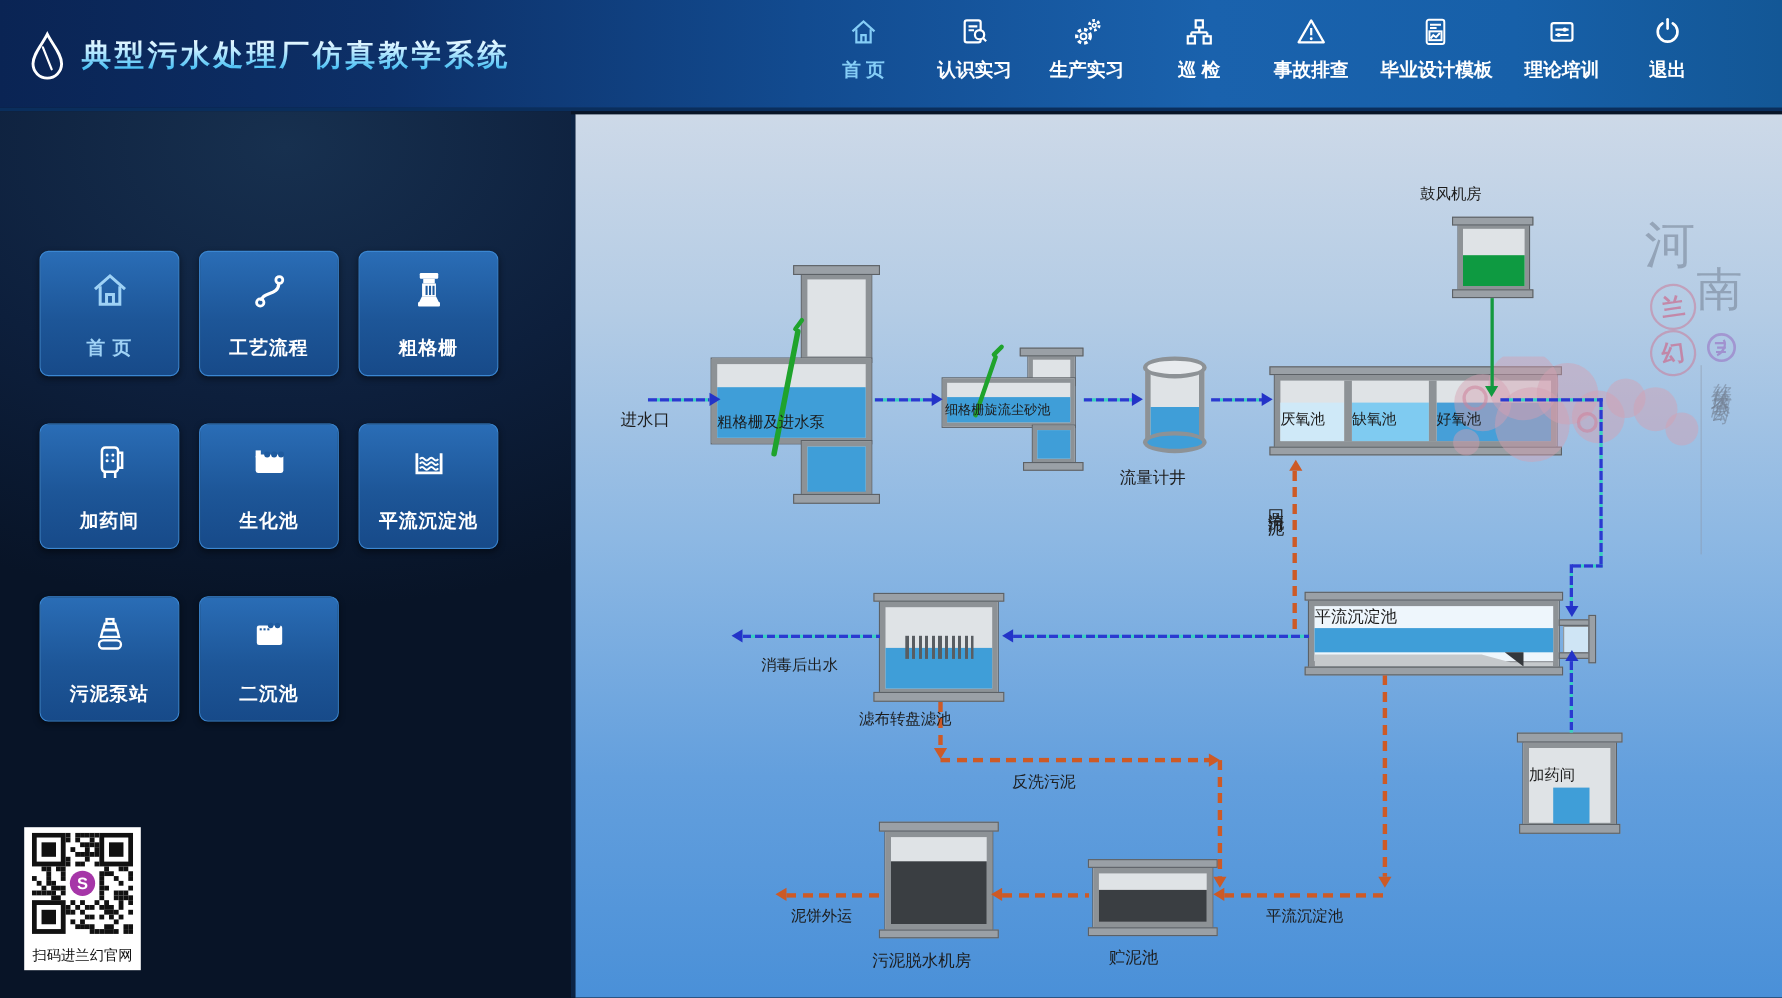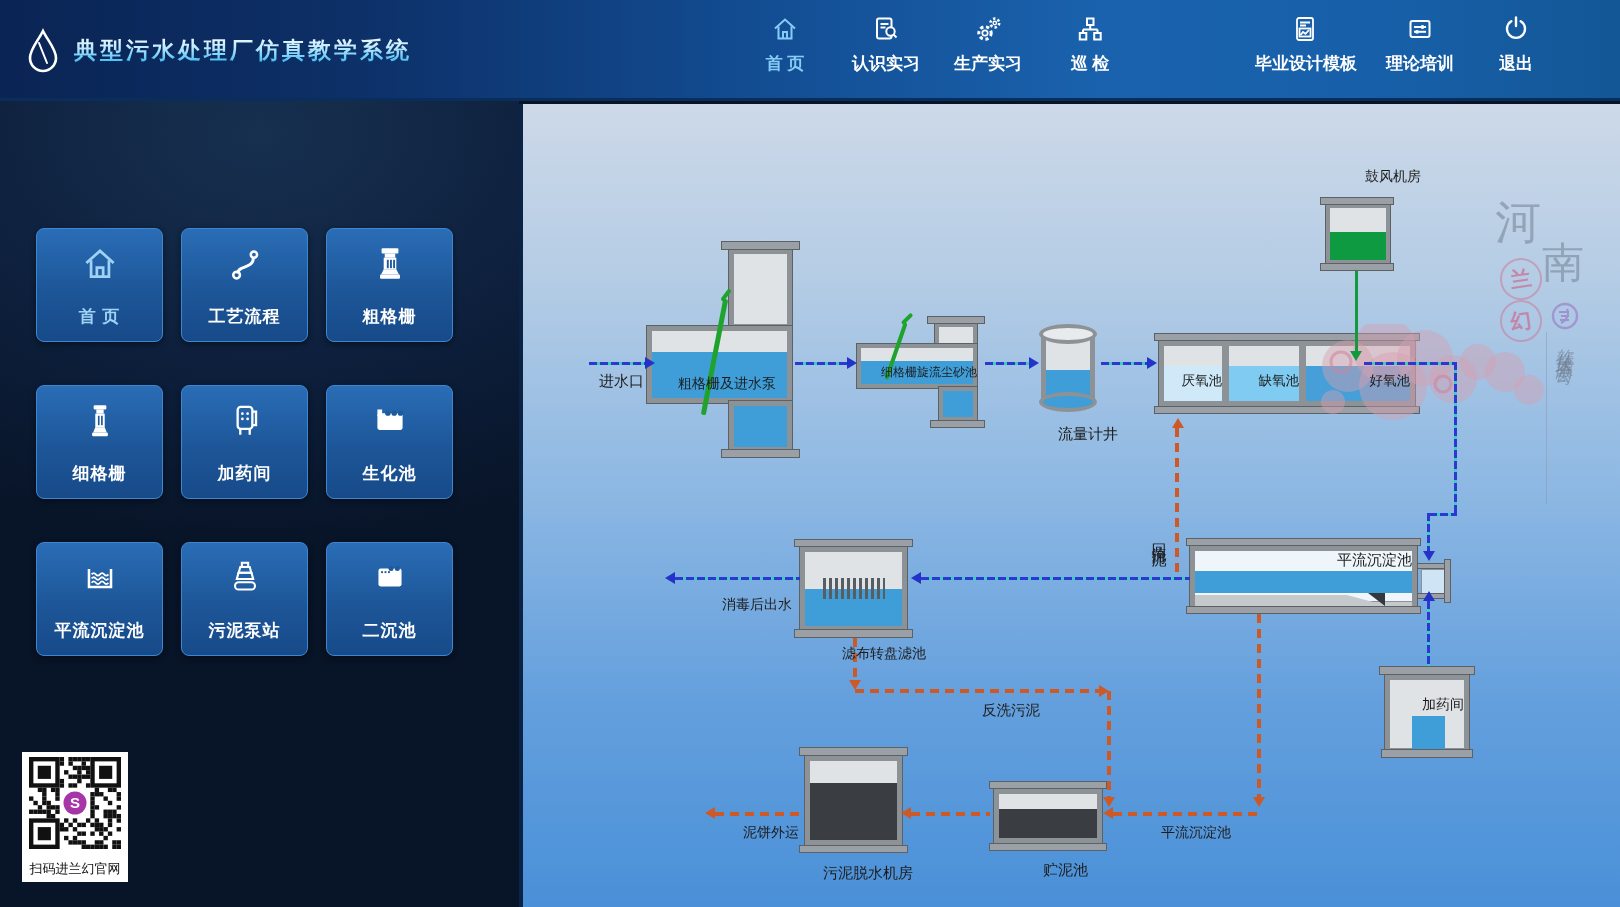--- a/index.html
+++ b/index.html
@@ -4,21 +4,21 @@
 <style>
   html,body{margin:0;padding:0;background:#081527;}
   .app{position:relative;width:1620px;height:907px;overflow:hidden;
        font-family:"Liberation Sans",sans-serif;-webkit-font-smoothing:antialiased;}
 
   
   .header{position:absolute;left:0;top:0;width:1620px;height:101px;z-index:20;
     background:linear-gradient(90deg,#0a2454 0%,#0d3068 22%,#124b90 45%,#1a62ad 68%,#1760a9 85%,#135796 100%);
     border-bottom:3px solid #0a2e5c;box-sizing:border-box;}
   .brand{position:absolute;left:26px;top:0;height:100px;display:flex;align-items:center;gap:14px;}
-  .brand-title{font-size:23px;font-weight:bold;letter-spacing:3px;
+  .brand-title{font-size:27px;font-weight:bold;letter-spacing:3px;
     background:linear-gradient(180deg,#ffffff 0%,#bdeaff 40%,#2db6f2 95%);
     -webkit-background-clip:text;background-clip:text;color:transparent;}
   .nav-item{position:absolute;top:14px;width:100px;text-align:center;color:#fff;cursor:pointer;}
   .nav-item.active{color:#85cdf6;}
   .nav-item svg{display:block;margin:0 auto;}
   .nav-label{display:block;margin-top:8px;font-size:17px;font-weight:bold;white-space:nowrap;}
   .ni0{left:735px}.ni1{left:836px}.ni2{left:938px}.ni3{left:1040px}
   .ni4{left:1142px}.ni5{left:1255px}.ni6{left:1370px}.ni7{left:1466px}
 
   
@@ -42,21 +42,21 @@
   .canvas{position:absolute;left:519px;top:104px;width:1101px;height:803px;z-index:5;
     border-left:4px solid #0b2344;box-sizing:border-box;
     background:linear-gradient(180deg,#cdd9e8 0%,#b4cce5 22%,#8db8e3 48%,#639fdd 75%,#4a90d8 100%);}
 
   .frame{position:absolute;background:#dfe3e6;border:5px solid #8d9296;
     box-sizing:border-box;box-shadow:0 0 0 1px #5c6166;z-index:3;}
   .frame4{position:absolute;background:#dfe3e6;border:4px solid #8d9296;
     box-sizing:border-box;box-shadow:0 0 0 1px #5c6166;z-index:3;}
   .cap{position:absolute;background:#9aa0a6;border:1px solid #5c6166;box-sizing:border-box;z-index:4;}
   .w{position:absolute;background:#3f9ed8;z-index:3;}
-  .dl{position:absolute;color:#1c1c1c;font-size:14px;text-align:right;z-index:7;white-space:nowrap;}
+  .dl{position:absolute;color:#1c1c1c;font-size:14px;text-align:left;z-index:7;white-space:nowrap;}
 
   .dh{position:absolute;height:3px;z-index:6;
       background:repeating-linear-gradient(90deg,#2a3ad0 0 8px,#3ad0c0 8px 11px);}
   .dv{position:absolute;width:3px;z-index:6;
       background:repeating-linear-gradient(180deg,#2a3ad0 0 8px,#3ad0c0 8px 11px);}
   .oh{position:absolute;height:4px;z-index:6;
       background:repeating-linear-gradient(90deg,#cd5a26 0 9px,rgba(0,0,0,0) 9px 15px);}
   .ov{position:absolute;width:4px;z-index:6;
       background:repeating-linear-gradient(180deg,#cd5a26 0 9px,rgba(0,0,0,0) 9px 15px);}
   .gv{position:absolute;width:3px;background:#14993f;z-index:6;}
@@ -123,20 +123,28 @@
     </div>
     <div class="nav-item ni3">
       <svg width="30" height="30" viewBox="0 0 30 30" stroke="currentColor" fill="none" stroke-width="2">
         <rect x="12" y="4.5" width="6.5" height="6.5"></rect>
           <path d="M15.2 11 V15.5 M8 15.5 H22.5 M8 15.5 V19 M22.5 15.5 V19"></path>
         <rect x="4.8" y="19" width="6.5" height="6.5"></rect>
           <rect x="19.2" y="19" width="6.5" height="6.5"></rect>
       </svg>
       <span class="nav-label">巡 检</span>
     </div>
+    <div class="nav-item ni4">
+      <svg width="30" height="30" viewBox="0 0 30 30" stroke="currentColor" fill="none" stroke-width="2" stroke-linejoin="round">
+        <path d="M15 4.5 L26.5 24.5 H3.5 Z"></path>
+          <path d="M15 11.5 V18"></path>
+          <circle cx="15" cy="21.2" r="1.3" fill="currentColor" stroke="none"></circle>
+      </svg>
+      <span class="nav-label">事故排查</span>
+    </div>
     <div class="nav-item ni5">
       <svg width="30" height="30" viewBox="0 0 30 30" stroke="currentColor" fill="none" stroke-width="1.8">
         <rect x="7" y="4" width="16" height="22" rx="2"></rect>
           <path d="M10 8.5 h10 M10 11.5 h6"></path>
         <rect x="9.5" y="14.5" width="11" height="8"></rect>
           <path d="M10.5 21 l2.5-3 2.5 1.8 3.5-3.8"></path>
       </svg>
       <span class="nav-label">毕业设计模板</span>
     </div>
     <div class="nav-item ni6">
@@ -186,32 +194,20 @@
           <rect x="14" y="14" width="12" height="11"></rect>
           <rect x="17" y="16" width="1.8" height="8" fill="#1e5a9e"></rect>
             <rect x="20" y="16" width="1.8" height="8" fill="#1e5a9e"></rect>
             <rect x="23" y="16" width="1.8" height="8" fill="#1e5a9e"></rect>
           <polygon points="14,25 26,25 28.5,30 11.5,30"></polygon>
             <rect x="10.5" y="30" width="19" height="4" rx="1"></rect>
         </svg>
         <span class="sb-label">粗格栅</span>
       </div>
 
-      <div class="side-btn">
-        <svg width="42" height="42" viewBox="0 0 40 40" fill="currentColor">
-          <rect x="14" y="5" width="12" height="4" rx="1"></rect>
-            <rect x="16.5" y="9" width="7" height="4"></rect>
-          <rect x="15.5" y="13" width="9" height="13"></rect>
-          <rect x="18" y="15" width="1.6" height="9" fill="#1e5a9e"></rect>
-            <rect x="21" y="15" width="1.6" height="9" fill="#1e5a9e"></rect>
-          <polygon points="15.5,26 24.5,26 26.5,31 13.5,31"></polygon>
-            <rect x="12.5" y="31" width="15" height="3.5" rx="1"></rect>
-        </svg>
-        <span class="sb-label">细格栅</span>
-      </div>
 
       <div class="side-btn">
         <svg width="42" height="42" viewBox="0 0 40 40" stroke="currentColor" fill="none" stroke-width="2.2">
           <rect x="13" y="6.5" width="14" height="21" rx="3"></rect>
           <circle cx="17.5" cy="13" r="1.3" fill="currentColor" stroke="none"></circle>
             <circle cx="22.5" cy="13" r="1.3" fill="currentColor" stroke="none"></circle>
           <circle cx="17.5" cy="18" r="1.3" fill="currentColor" stroke="none"></circle>
             <circle cx="22.5" cy="18" r="1.3" fill="currentColor" stroke="none"></circle>
           <path d="M27 11 h3.5 v13 h-3.5"></path>
             <path d="M15.5 27.5 V33 M24.5 27.5 V33"></path>

